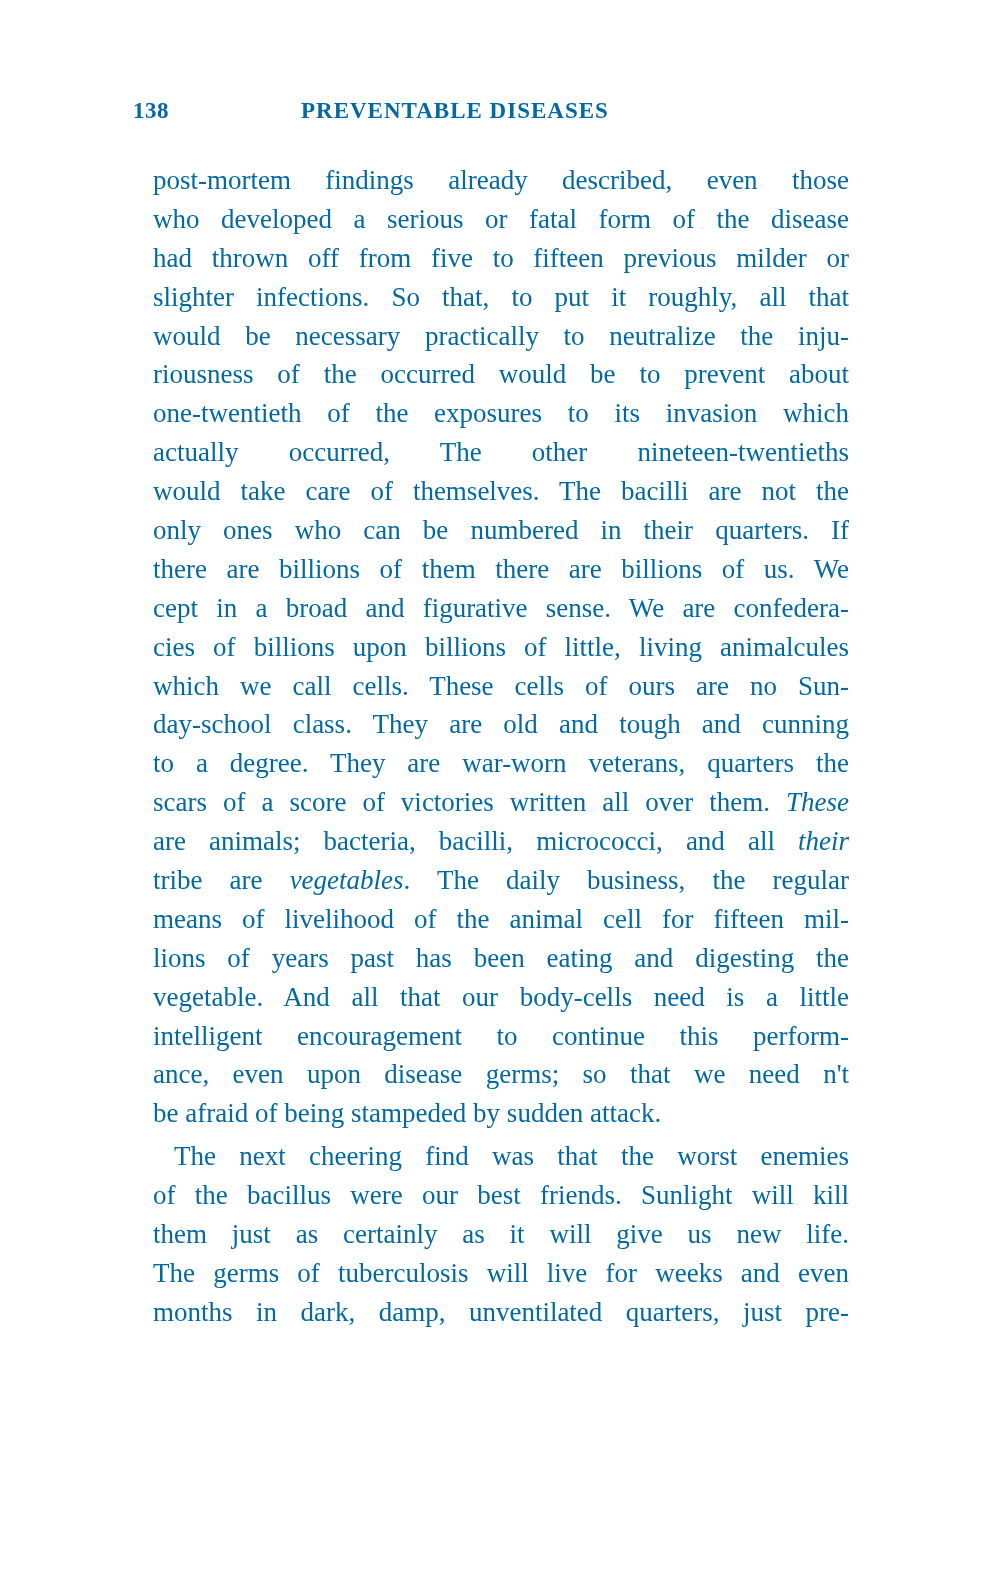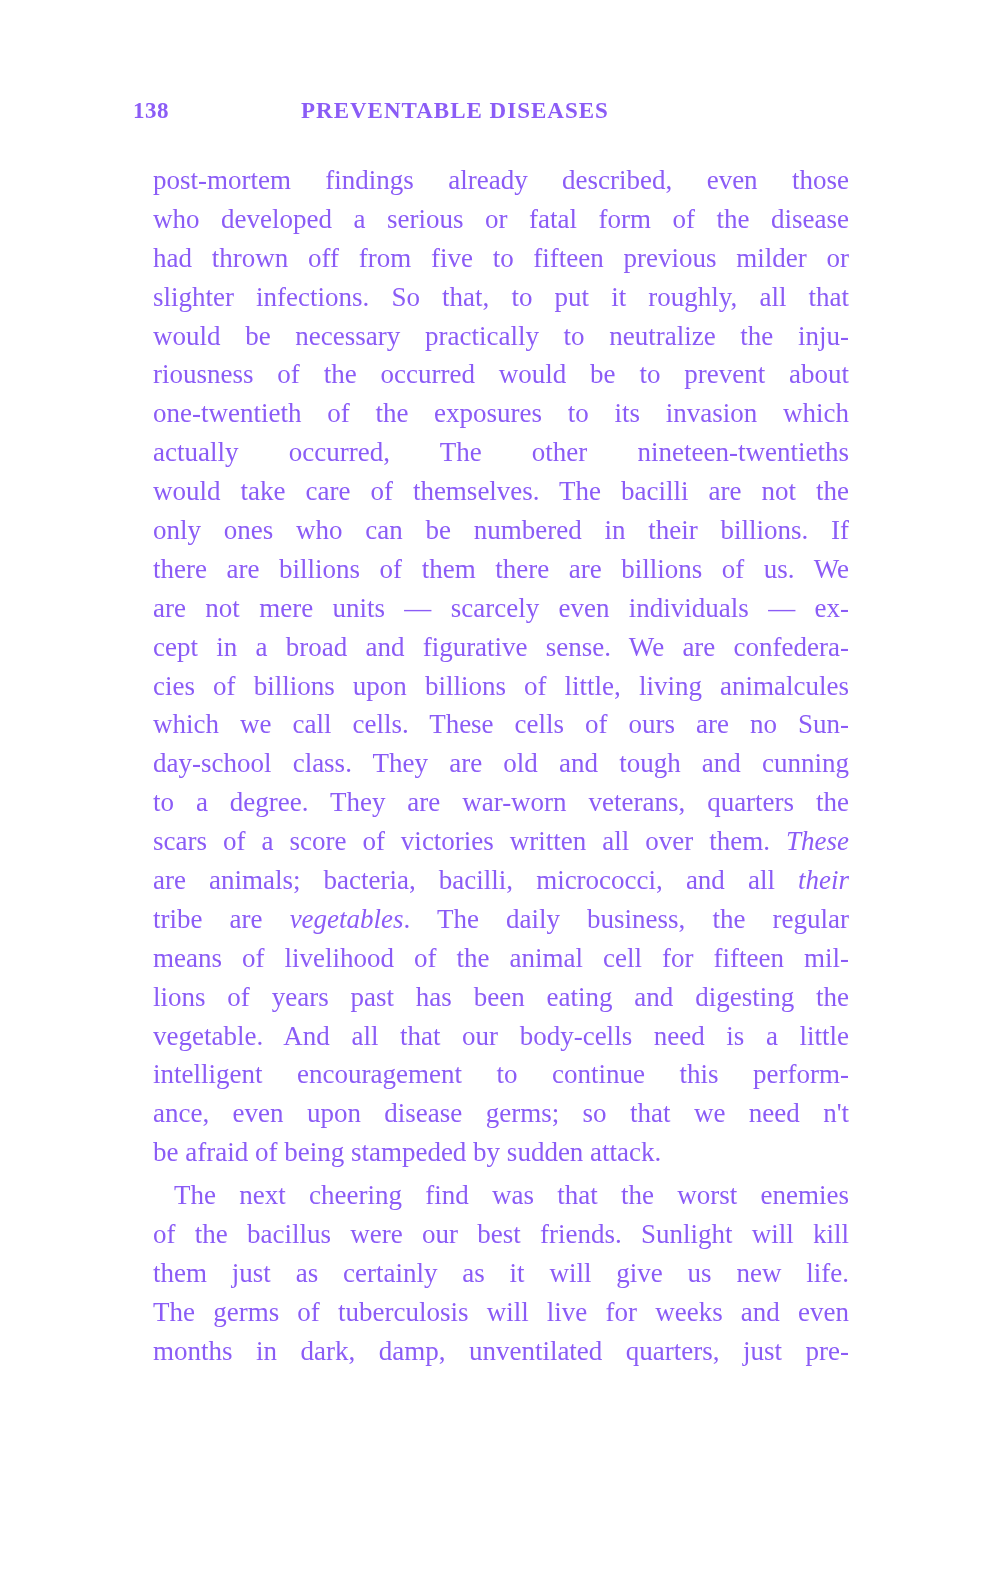--- a/index.html
+++ b/index.html
@@ -1,20 +1,20 @@
 <!DOCTYPE html>
 <html><head>
   <meta charset="utf-8">
   <style>
     html, body { margin: 0; padding: 0; background: #ffffff; }
     body { width: 1000px; height: 1591px; position: relative; overflow: hidden; }
     .page {
       position: absolute; left: 133px; top: 96px; width: 716px;
       font-family: "Liberation Serif", "DejaVu Serif", serif;
-      color: #8b5cf6;
+      color: #0369a1;
     }
     .running-head {
       position: relative; height: 40px;
       font-size: 24px; letter-spacing: 0.5px;
     }
     .page-number { position: absolute; left: 0; top: 2px; font-weight: bold; font-size: 23px; }
     .running-title { position: absolute; left: 168px; top: 2px; font-weight: bold; font-size: 23px; letter-spacing: 1px; }
     .body-text { margin-top: 25px; }
     .line {
       font-size: 27px; line-height: 38.9px; height: 38.9px;
@@ -39,23 +39,22 @@
     <div>
       <div class="line">post-mortem findings already described, even those</div>
       <div class="line">who developed a serious or fatal form of the disease</div>
       <div class="line">had thrown off from five to fifteen previous milder or</div>
       <div class="line">slighter infections. So that, to put it roughly, all that</div>
       <div class="line">would be necessary practically to neutralize the inju-</div>
       <div class="line">riousness of the occurred would be to prevent about</div>
       <div class="line">one-twentieth of the exposures to its invasion which</div>
       <div class="line">actually occurred, The other nineteen-twentieths</div>
       <div class="line">would take care of themselves. The bacilli are not the</div>
-      <div class="line">only ones who can be numbered in their billions. If</div>
+      <div class="line">only ones who can be numbered in their quarters. If</div>
       <div class="line">there are billions of them there are billions of us. We</div>
-      <div class="line">are not mere units — scarcely even individuals — ex-</div>
       <div class="line">cept in a broad and figurative sense. We are confedera-</div>
       <div class="line">cies of billions upon billions of little, living animalcules</div>
       <div class="line">which we call cells. These cells of ours are no Sun-</div>
       <div class="line">day-school class. They are old and tough and cunning</div>
       <div class="line">to a degree. They are war-worn veterans, quarters the</div>
       <div class="line"><span>scars of a score of victories written all over them. </span><em>These</em></div>
       <div class="line"><span>are animals; bacteria, bacilli, micrococci, and all </span><em>their</em></div>
       <div class="line"><span>tribe are </span><em>vegetables</em><span>. The daily business, the regular</span></div>
       <div class="line">means of livelihood of the animal cell for fifteen mil-</div>
       <div class="line">lions of years past has been eating and digesting the</div>

